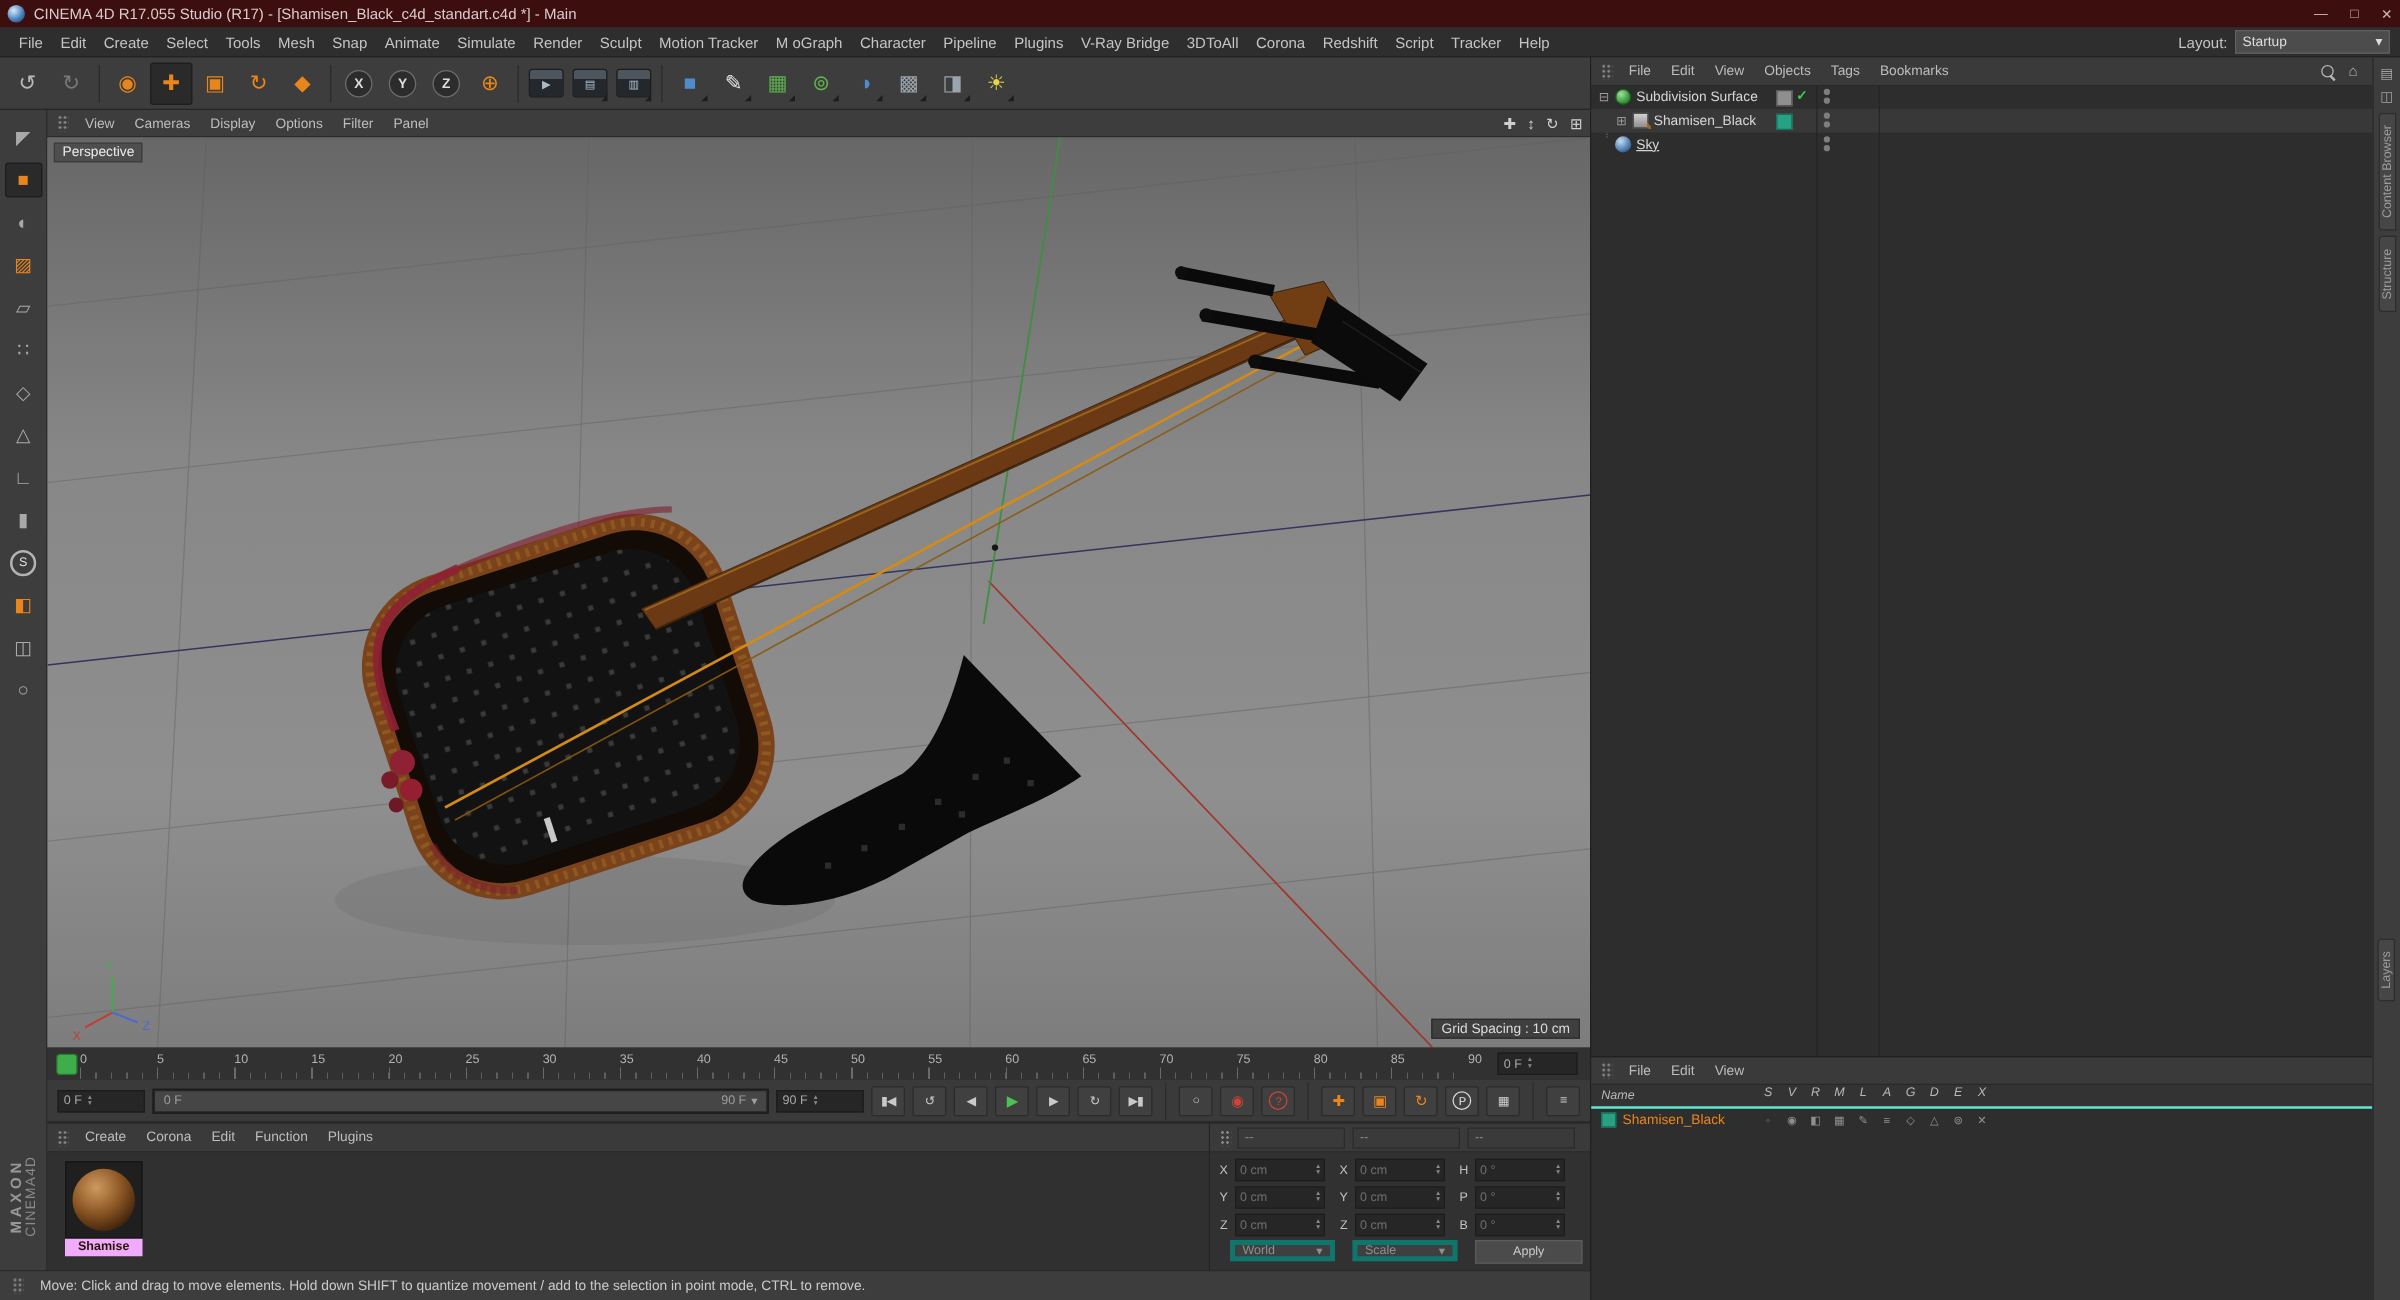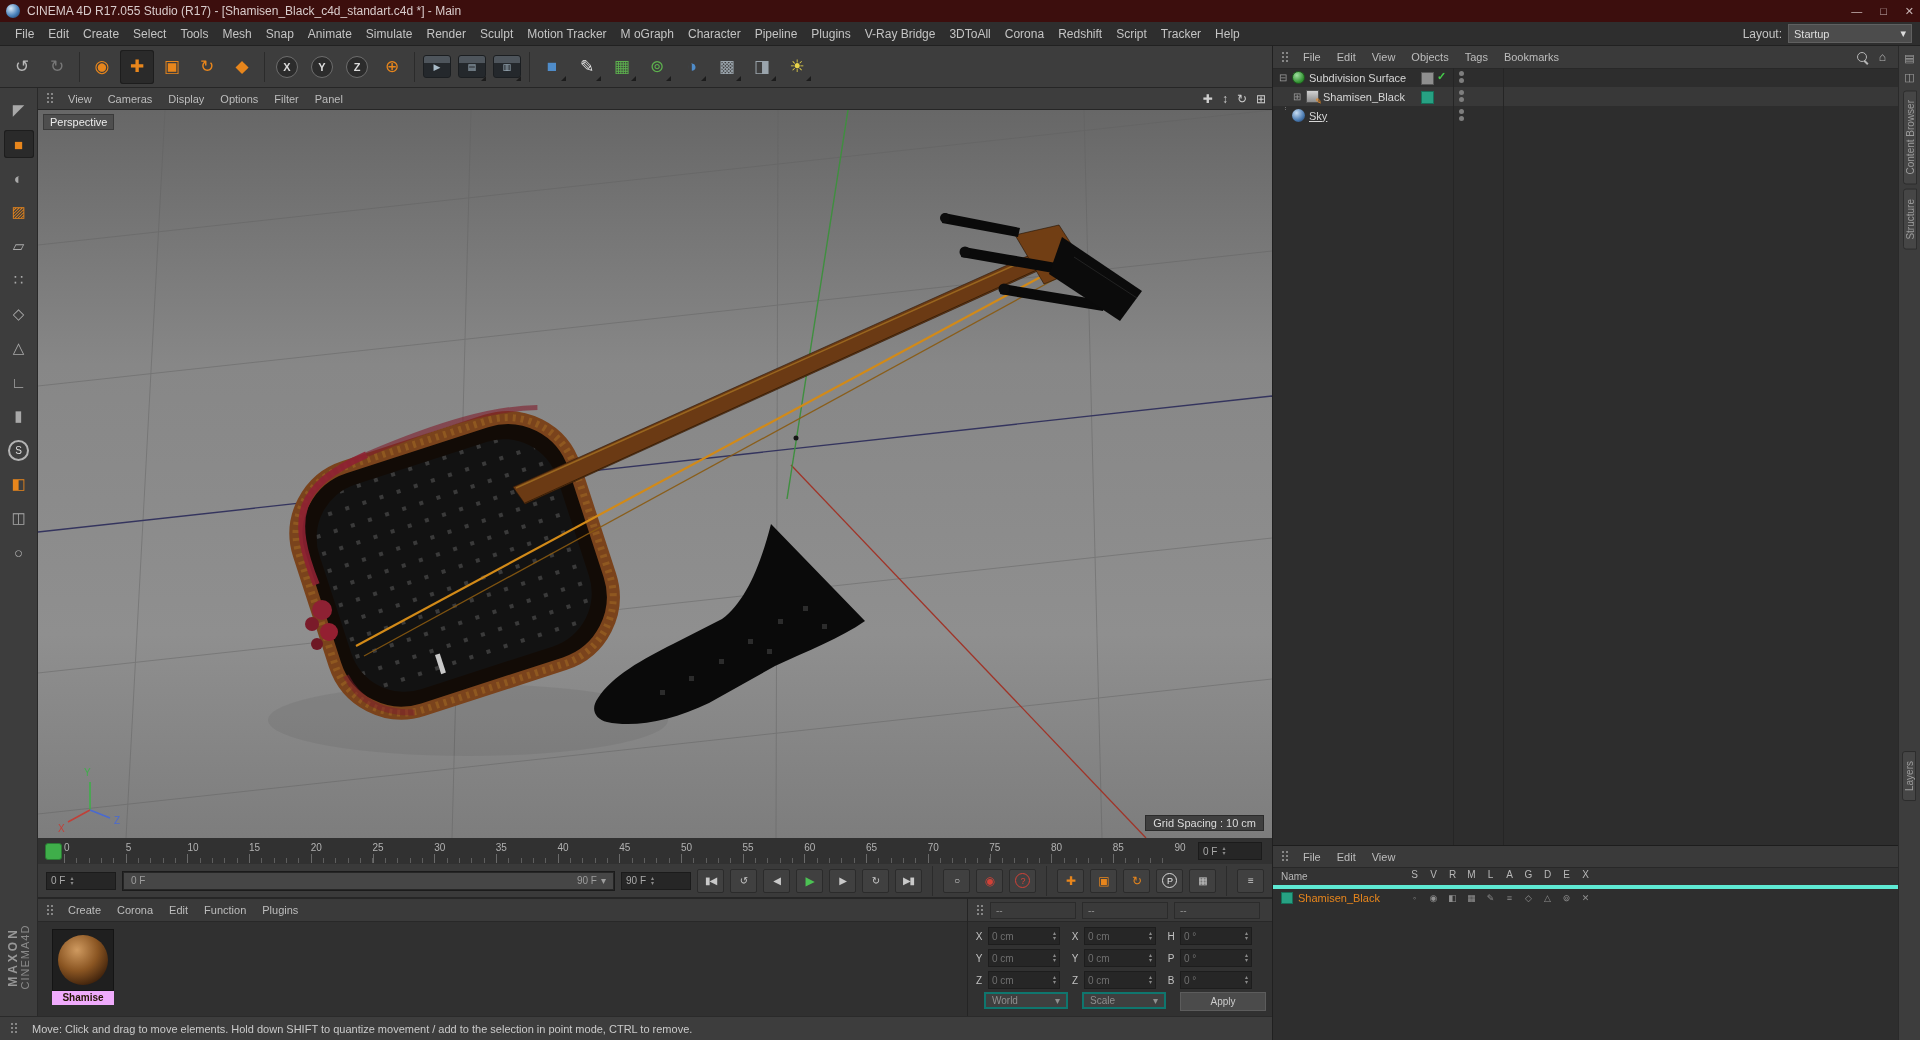--- a/index.html
+++ b/index.html
@@ -114,21 +114,21 @@
   
   #coords{left:968px;top:898px;width:304px;height:118px;background:#313131;border-top:1px solid #262626;box-sizing:border-box;}
   .chead{width:84px;height:15px;background:#3a3a3a;border:1px solid #2b2b2b;color:#8f8f8f;font-size:10px;
          display:flex;align-items:center;padding:0 5px;margin-right:6px;}
   #coord-grid{position:absolute;left:6px;top:28px;display:grid;grid-template-columns:auto auto auto;gap:4px 10px;}
   .cgroup{display:flex;align-items:center;gap:4px;}
   .clabel{width:10px;text-align:center;color:#c2c2c2;font-size:10px;}
   .cfield{width:64px;height:16px;background:#262626;border:1px solid #1d1d1d;color:#6f6f6f;font-size:10px;
           display:flex;align-items:center;justify-content:space-between;padding:0 3px;}
   #coord-bottom{position:absolute;left:16px;top:93px;display:flex;gap:14px;}
-  .csel{width:84px;height:17px;background:#3f3f3f;border:2px solid #0f766e;color:#8f8f8f;font-size:10px;
+  .csel{width:84px;height:17px;background:#3f3f3f;border:4px solid #0f766e;color:#8f8f8f;font-size:10px;
         display:flex;align-items:center;justify-content:space-between;padding:0 6px;box-sizing:border-box;}
   #apply-btn{width:84px;height:17px;background:#4b4b4b;border:1px solid #5c5c5c;color:#cccccc;font-size:10px;
              text-align:center;line-height:17px;}
 
   
   #objectmgr{left:1272px;top:46px;width:626px;height:799px;background:#2d2d2d;border-left:1px solid #202020;box-sizing:border-box;}
   #om-right-icons{margin-left:auto;display:flex;align-items:center;gap:12px;padding-right:6px;}
   .search-g{position:relative;width:8px;height:8px;border:1.5px solid #b5b5b5;border-radius:50%;}
   .search-g::after{content:"";position:absolute;left:7px;top:7px;width:5px;height:1.5px;background:#b5b5b5;
                    transform:rotate(45deg);transform-origin:0 0;}
@@ -148,22 +148,22 @@
   .t-check{position:absolute;left:164px;top:2px;color:#45c84a;font-size:11px;font-weight:bold;}
   .vdots{position:absolute;left:186px;top:3px;display:flex;flex-direction:column;gap:2px;}
   .vdots i{width:5px;height:5px;border-radius:50%;background:#7e7e7e;}
   .omdiv{position:absolute;top:22px;bottom:0;width:1px;background:#252525;}
   .treedot-v{position:absolute;border-left:1px dotted #6e6e6e;}
   .treedot-h{position:absolute;border-top:1px dotted #6e6e6e;}
 
   
   #layers{left:1272px;top:845px;width:626px;height:195px;background:#2e2e2e;border-left:1px solid #202020;
           border-top:1px solid #1d1d1d;box-sizing:border-box;}
-  #layers-header{height:17px;background:#333333;border-bottom:4px solid #5eead4;display:flex;align-items:center;
-                 font-size:10px;color:#b8b8b8;padding-left:8px;position:relative;}
+  #layers-header{height:17px;background:#333333;border-bottom:2px solid #5eead4;display:flex;align-items:center;
+                 font-size:10px;color:#b8b8b8;padding-left:8px;position:relative;font-style:italic;}
   #layer-cols{position:absolute;left:132px;top:1px;display:flex;}
   #layer-cols span{width:19px;text-align:center;}
   #layer-row{height:18px;display:flex;align-items:center;font-size:11px;position:relative;}
   .layer-chip{width:12px;height:12px;background:#27a183;border:1px solid #16705a;margin:0 5px 0 8px;box-sizing:border-box;}
   #layer-name{color:#e8861c;}
   #layer-row-icons{position:absolute;left:132px;top:0;display:flex;height:18px;align-items:center;}
   #layer-row-icons span{width:19px;text-align:center;font-size:9px;color:#8f8f8f;}
 
   
   #statusbar{left:0;top:1016px;width:1272px;height:24px;background:#3d3d3d;border-top:1px solid #2a2a2a;

